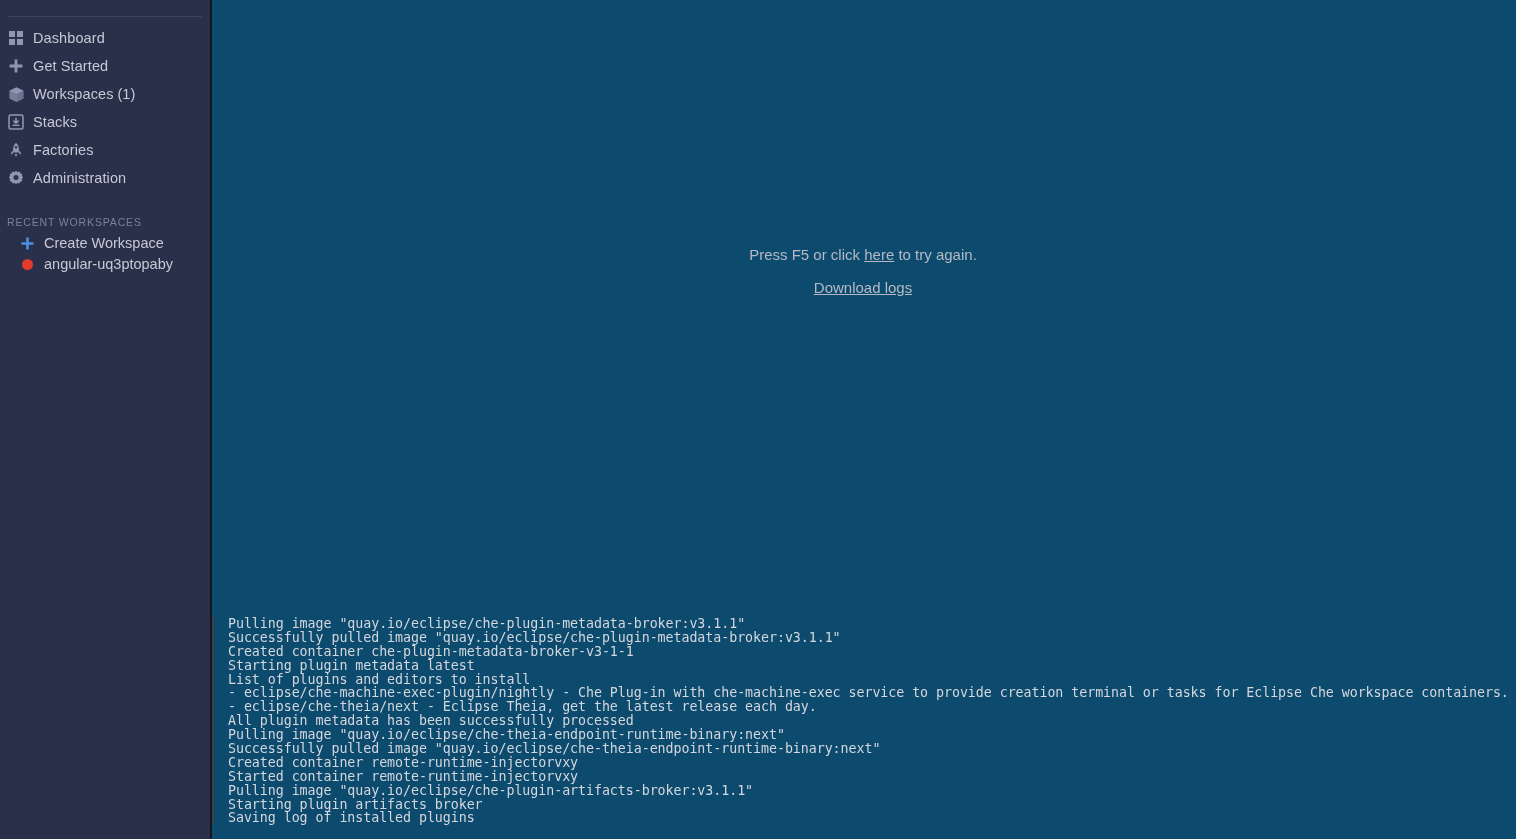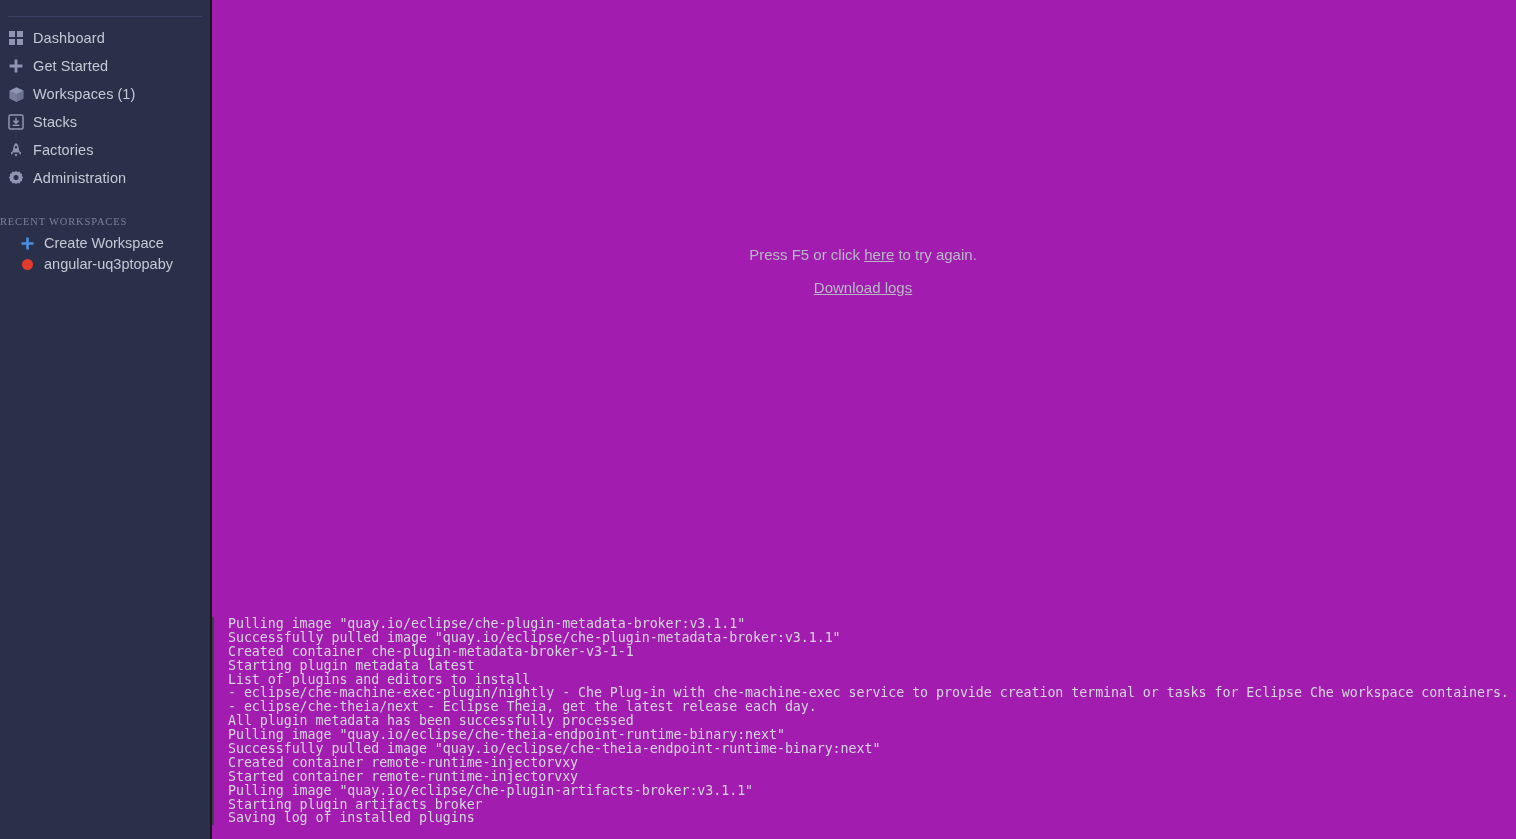--- a/index.html
+++ b/index.html
@@ -85,23 +85,23 @@
     position: absolute;
     left: 0;
     top: 213px;
     width: 212px;
   }
 
   #recent-heading {
     font-size: 10.5px;
     letter-spacing: .85px;
     color: #7b8199;
+    padding-left: 7px;
     height: 18px;
     line-height: 18px;
-    font-family: Liberation Serif, serif;
   }
 
   .recent-item {
     display: flex;
     align-items: flex-end;
     height: 21px;
     padding-left: 18px;
     cursor: pointer;
     white-space: nowrap;
   }
@@ -126,21 +126,21 @@
     border-radius: 50%;
     background: #e23b2e;
     display: block;
   }
 
   
   #main {
     position: relative;
     flex: 1 1 auto;
     height: 839px;
-    background: #a21caf;
+    background: #0c4a6e;
     overflow: hidden;
   }
 
   #retry-block {
     position: absolute;
     left: 0;
     top: 245px;
     width: 1302px;
     text-align: center;
   }

